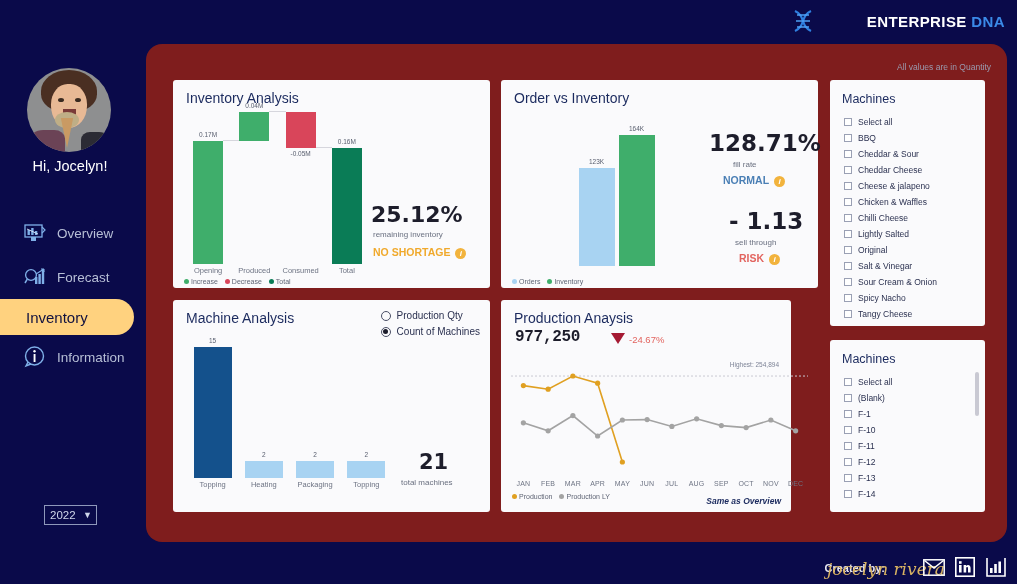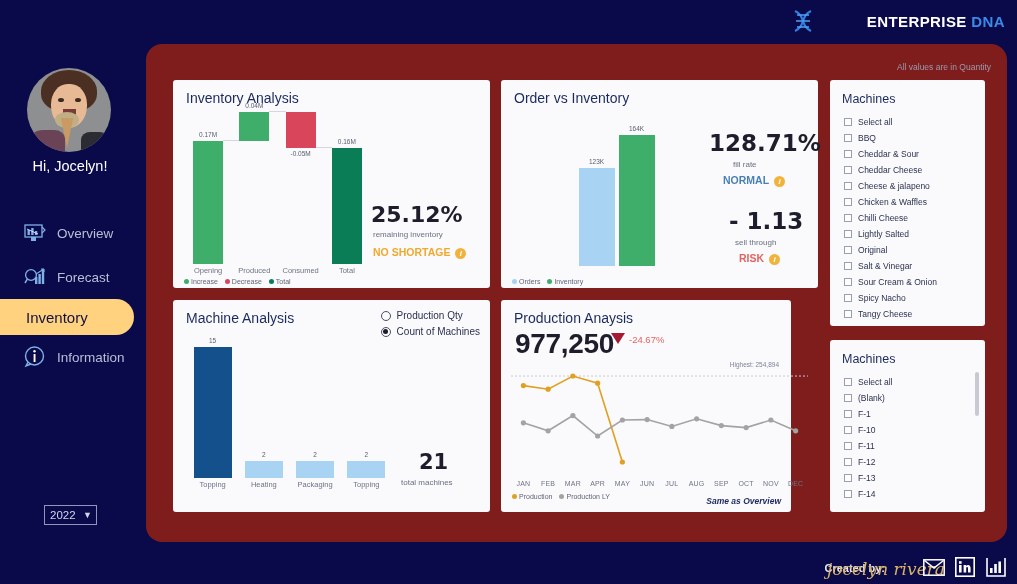--- a/index.html
+++ b/index.html
@@ -121,21 +121,21 @@
     content: ''; position: absolute; left: 1.6px; top: 1.6px; width: 5px; height: 5px;
     border-radius: 50%; background: #1b1b2a;
   }
   .ma { position: absolute; left: 14px; top: 36px; width: 205px; height: 142px; }
   .ma-bar { position: absolute; bottom: 0; }
   .ma-lbl { position: absolute; font-size: 6.5px; color: #5a6070; text-align: center; }
   .ma-axis { position: absolute; left: 14px; top: 180px; width: 205px; display: flex; }
   .ma-axis span { flex: 1; text-align: center; font-size: 7.5px; color: #6e7484; }
 
   
-  .pa-num { position: absolute; left: 14px; top: 28px; font-size: 28px; font-weight: bold; color: #1d1d2b; font-family: Liberation Sans, sans-serif; letter-spacing: -0.3px; }
+  .pa-num { position: absolute; left: 14px; top: 28px; font-size: 16px; font-weight: bold; color: #1d1d2b; font-family: Liberation Mono, monospace; letter-spacing: -0.3px; }
   .pa-tri { position: absolute; left: 110px; top: 33px; width: 0; height: 0;
     border-left: 7px solid transparent; border-right: 7px solid transparent; border-top: 11px solid #a51a33; }
   .pa-delta { position: absolute; left: 128px; top: 34px; font-size: 9.5px; color: #e2645f; }
   .pa-highest { position: absolute; right: 12px; top: 61px; font-size: 6.5px; color: #7d8396; }
   .pa-chart { position: absolute; left: 10px; top: 70px; width: 297px; height: 108px; }
   .pa-axis { position: absolute; left: 10px; top: 180px; width: 297px; display: flex; }
   .pa-axis span { flex: 1; text-align: center; font-size: 7px; color: #6e7484; letter-spacing: 0.2px; }
   .same-as { position: absolute; right: 10px; bottom: 6px; font-size: 8.5px; font-style: italic;
     font-weight: bold; color: #1b2a5e; }
 

